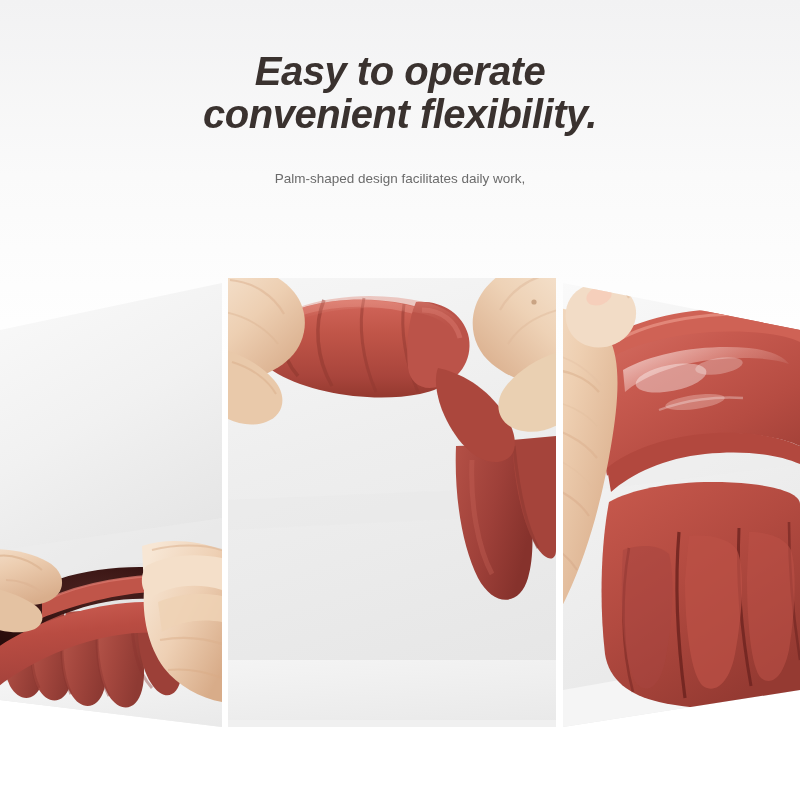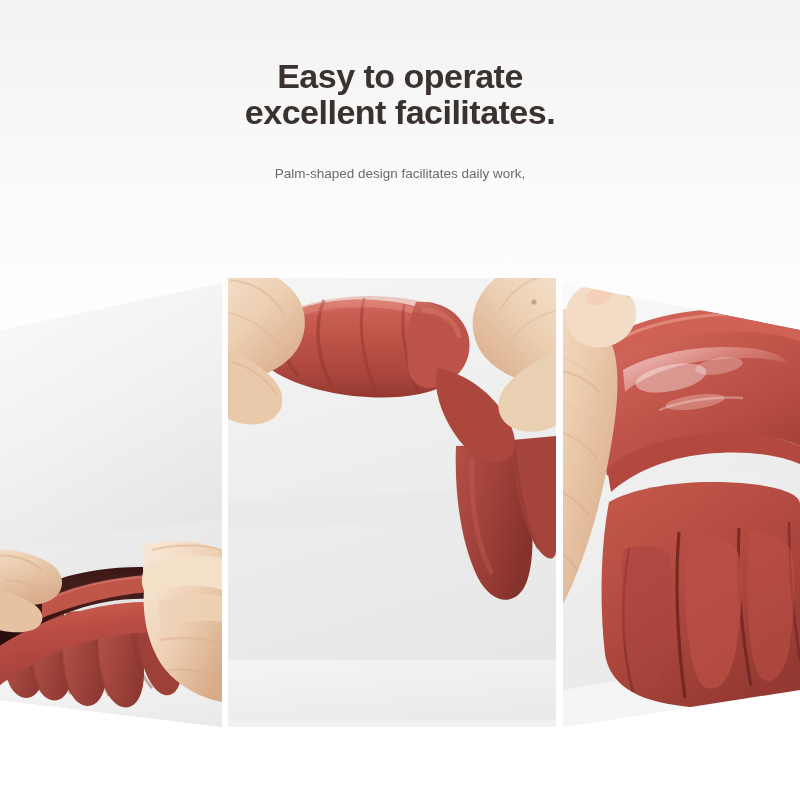--- a/index.html
+++ b/index.html
@@ -24,28 +24,29 @@
   .header {
     position: absolute;
     left: 0;
     top: 0;
     width: 800px;
     height: 240px;
     text-align: center;
     z-index: 20;
   }
   .headline {
-    margin: 12px;
+    margin: 4px;
     padding-top: 46px;
-    font-size: 34px;
+    font-size: 40px;
     line-height: 1.07;
     font-weight: bold;
     letter-spacing: -0.5px;
     color: #3a322f;
     font-family: "Liberation Sans", sans-serif;
+    font-style: italic;
   }
   .headline .l1, .headline .l2 { display: block; }
 
   .subtitle {
     margin: 14px;
     padding-top: 18px;
     font-size: 13.5px;
     line-height: 1.62;
     color: #6b6b6b;
     font-family: "Liberation Sans", sans-serif;
@@ -90,21 +91,21 @@
   }
 </style>
 </head>
 <body>
 
 <div id="stage">
 
   <div class="header">
     <h1 class="headline">
       <span class="l1">Easy to operate</span>
-      <span class="l2">excellent facilitates.</span>
+      <span class="l2">convenient flexibility.</span>
     </h1>
     <p class="subtitle">
       <span class="s1">Palm-shaped design facilitates daily work,</span>
     </p>
   </div>
 
   <div class="gallery">
 
     <div class="panel panel-1">
       <svg width="222" height="500" viewBox="0 0 222 500">

